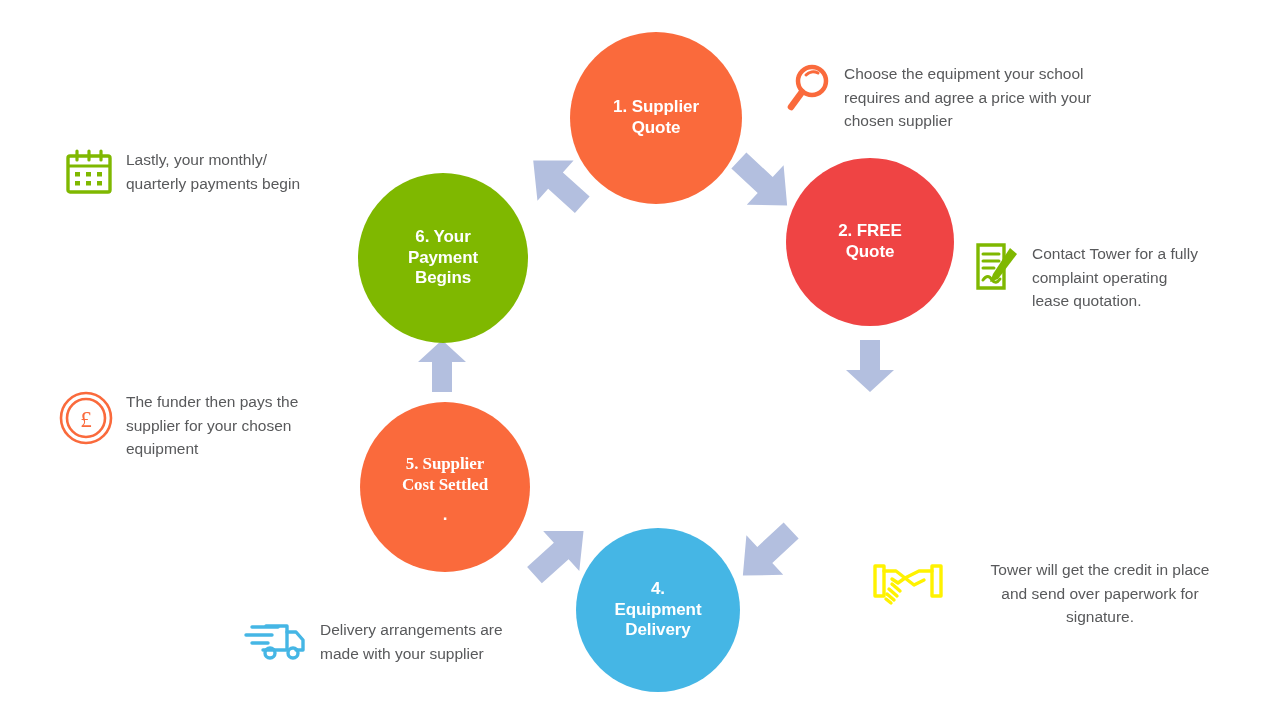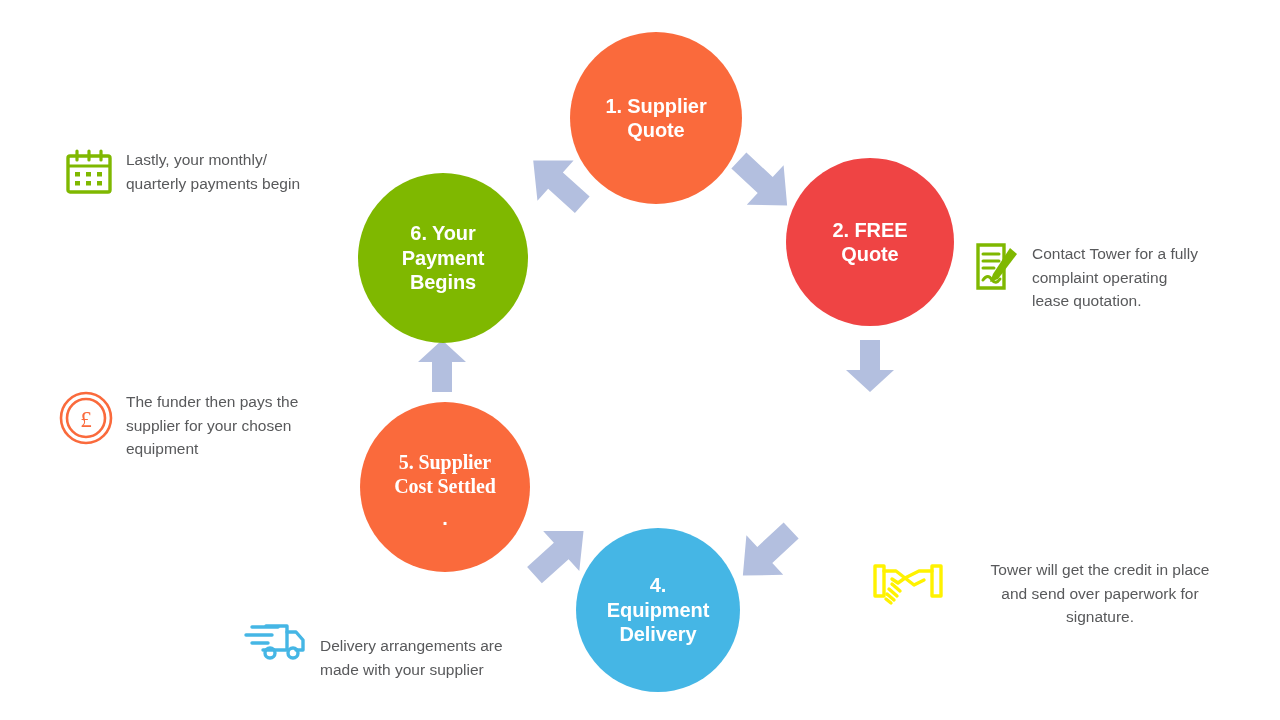--- a/index.html
+++ b/index.html
@@ -23,21 +23,21 @@
   
   .node {
     position: absolute;
     border-radius: 50%;
     display: flex;
     align-items: center;
     justify-content: center;
     text-align: center;
     color: #ffffff;
     font-weight: bold;
-    font-size: 20px;
+    font-size: 17px;
     line-height: 1.22;
     letter-spacing: -0.1px;
     box-sizing: border-box;
     user-select: none;
   }
   .node .node-label { display: block; padding: 0 14px; }
   .node .node-dot {
     display: block;
     font-weight: bold;
     line-height: 0.6;
@@ -82,21 +82,21 @@
   #co1 { left: 784px; top: 62px;  width: 380px; }
   #co2 { left: 974px; top: 242px; width: 300px; }
   #co3 { left: 872px; top: 558px; width: 400px; text-align: center; }
   #co4 { left: 242px; top: 618px; width: 352px; }
   #co5 { left: 58px;  top: 390px; width: 320px; }
   #co6 { left: 64px;  top: 148px; width: 300px; }
 
   #co1 .cap { width: 310px; }
   #co2 .cap { width: 228px; }
   #co3 .cap { width: 288px; }
-  #co4 .cap { width: 282px; margin-top: 16px; }
+  #co4 .cap { width: 282px; }
   #co5 .cap { width: 240px; }
   #co6 .cap { width: 220px; }
 </style>
 </head>
 <body>
 
 <div id="stage">
 
   <div class="arrow" id="ar6to1" style="left:524px; top:146px;">
     <svg width="66" height="72" viewBox="0 0 66 72" aria-hidden="true">
@@ -164,20 +164,32 @@
 Cost Settled</span>
     <span class="node-dot">.</span>
   </div>
 
   <div class="node" id="node6" style="background:#7fb800;">
     <span class="node-label" style="white-space: pre-line;">6. Your
 Payment
 Begins</span>
   </div>
 
+  <div class="callout" id="co1">
+    <span class="ico">
+      <svg width="48" height="52" viewBox="0 0 48 52" aria-hidden="true">
+        <circle cx="28" cy="19" r="14" fill="none" stroke="#fa6a3c" stroke-width="4.5"></circle>
+        <path d="M22 13 A10 10 0 0 1 34 11" fill="none" stroke="#fa6a3c" stroke-width="3" stroke-linecap="round"></path>
+        <path d="M18 30 L7 45" fill="none" stroke="#fa6a3c" stroke-width="6.5" stroke-linecap="round"></path>
+      </svg>
+    </span>
+    <span class="cap" style="white-space: pre-line;">Choose the equipment your school
+requires and agree a price with your
+chosen supplier</span>
+  </div>
 
   <div class="callout" id="co2">
     <span class="ico">
       <svg width="46" height="52" viewBox="0 0 46 52" aria-hidden="true">
         <path d="M4 3 L30 3 L30 46 L4 46 Z" fill="none" stroke="#7fb800" stroke-width="3.4"></path>
         <line x1="9" y1="12" x2="25" y2="12" stroke="#7fb800" stroke-width="3" stroke-linecap="round"></line>
         <line x1="9" y1="19" x2="25" y2="19" stroke="#7fb800" stroke-width="3" stroke-linecap="round"></line>
         <line x1="9" y1="26" x2="20" y2="26" stroke="#7fb800" stroke-width="3" stroke-linecap="round"></line>
         <path d="M9 38 Q14 31 18 38 Q22 43 26 37" fill="none" stroke="#7fb800" stroke-width="3" stroke-linecap="round"></path>
         <path d="M36 6 L43 12 L24 37 L16 40 L19 32 Z" fill="#7fb800"></path>

